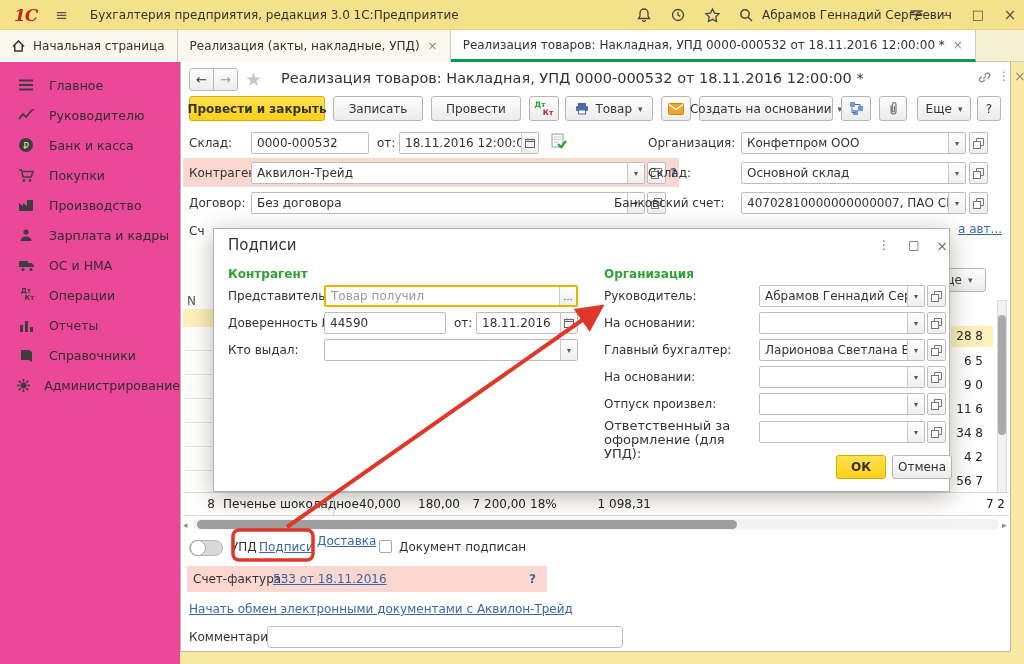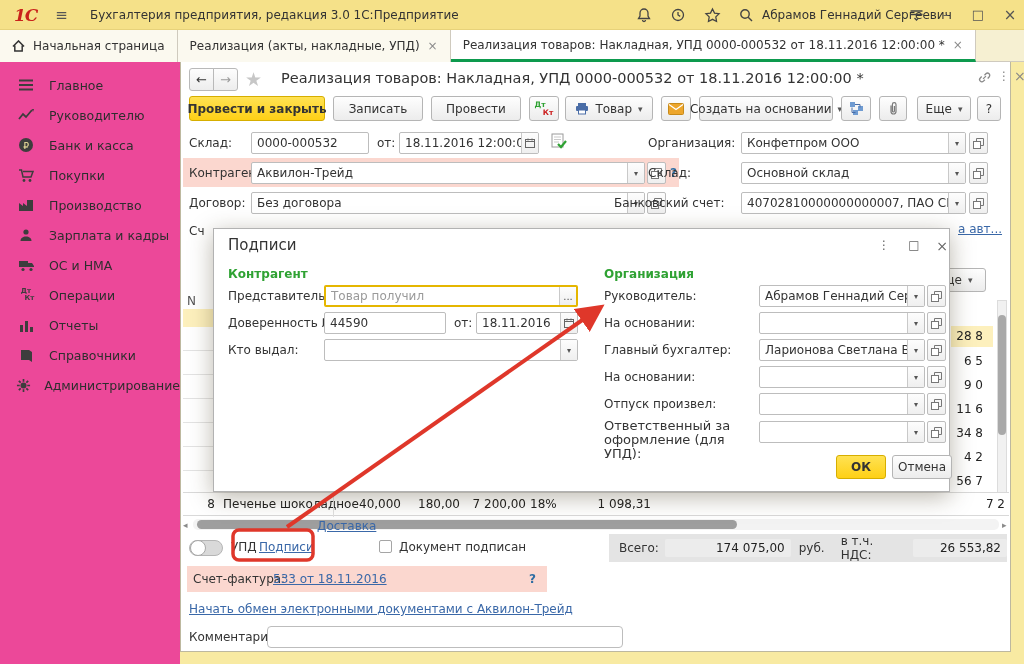--- a/index.html
+++ b/index.html
@@ -430,30 +430,23 @@
   <div class="hscroll" style="left:12px;top:457px;width:806px">
     <div class="hthumb" style="left:4px;top:1px;width:540px"></div>
   </div>
   <div class="abs" style="left:821px;top:458px;color:#8a8a8a;font-size:9px">▸</div>
 
   <div class="toggle" style="left:8px;top:478px">
       <span class="knob"></span>
     </div>
   <div class="lbl" style="left:50px;top:478px">УПД</div>
   <div class="abs link" style="left:78px;top:478px">Подписи</div>
-  <div class="abs link" style="left:136px;top:457px">Доставка</div>
+  <div class="abs link" style="left:136px;top:472px">Доставка</div>
   <div class="checkbox" style="left:198px;top:478px"></div>
   <div class="lbl" style="left:218px;top:478px">Документ подписан</div>
-  <div class="graypanel" style="left:428px;top:472px;width:398px;height:28px">
-    <span style="margin-left:10px">Всего:</span>
-    <span class="gval" style="width:128px;margin-left:6px">174 075,00</span>
-    <span style="margin-left:8px">руб.</span>
-    <span style="margin-left:16px">в т.ч. НДС:</span>
-    <span class="gval" style="width:96px;margin-left:6px">26 553,82</span>
-  </div>
 
   <div class="pinkband" style="left:6px;top:504px;width:360px;height:26px"></div>
   <div class="lbl" style="left:12px;top:510px">Счет-фактура:</div>
   <div class="abs link" style="left:92px;top:510px">533 от 18.11.2016</div>
   <div class="abs help-q" style="left:348px;top:510px">?</div>
 
   <div class="abs link" style="left:8px;top:540px">Начать обмен электронными документами с Аквилон-Трейд</div>
 
   <div class="lbl" style="left:8px;top:568px">Комментарий:</div>
   <div class="field" style="left:86px;top:564px;width:356px;border-radius:4px">

